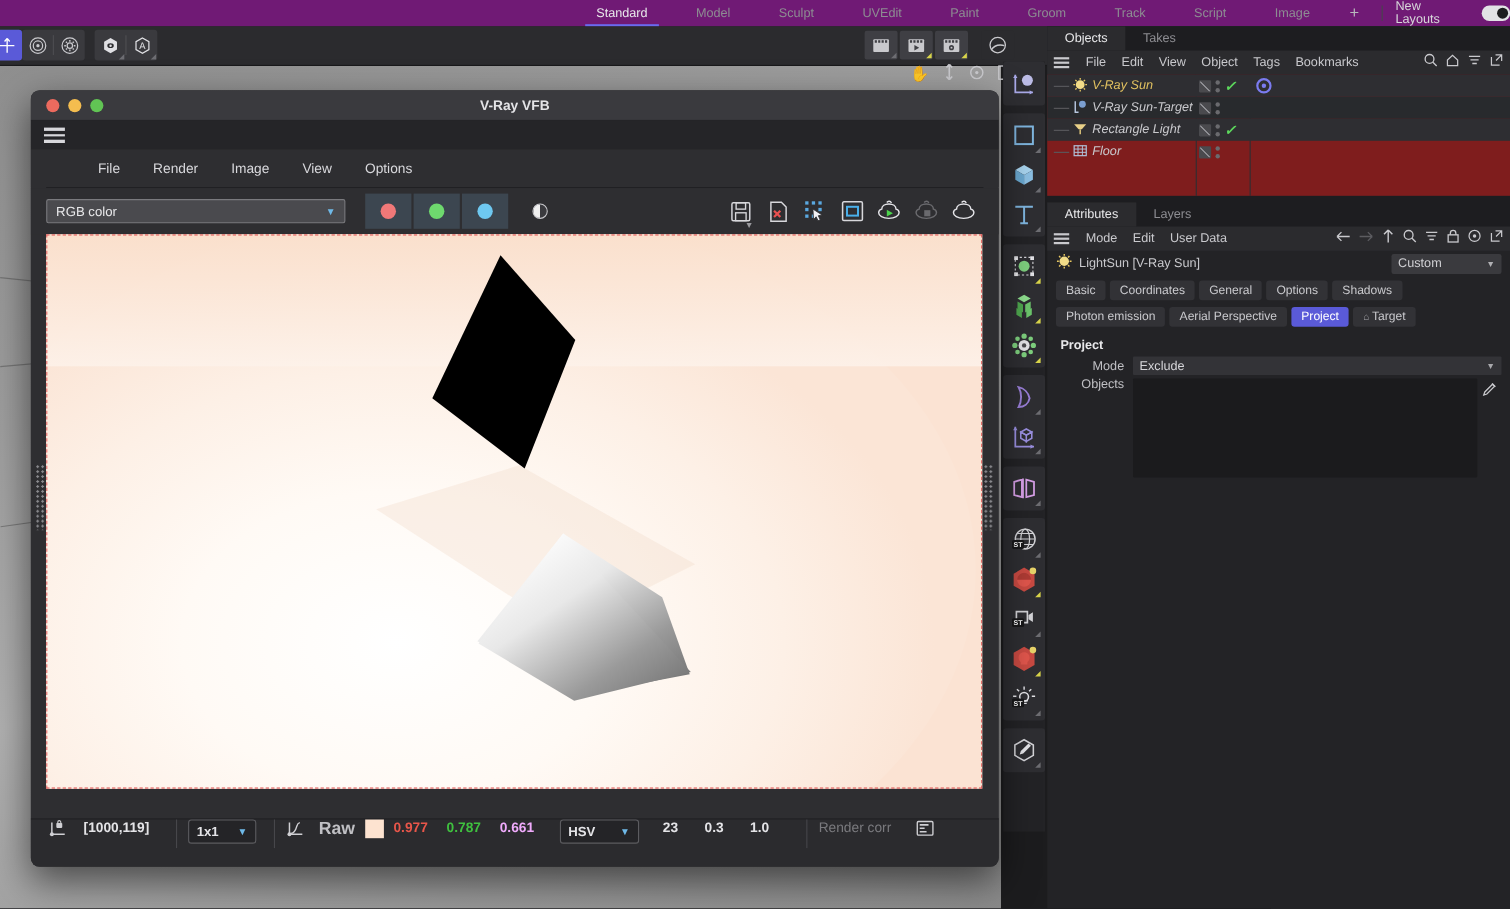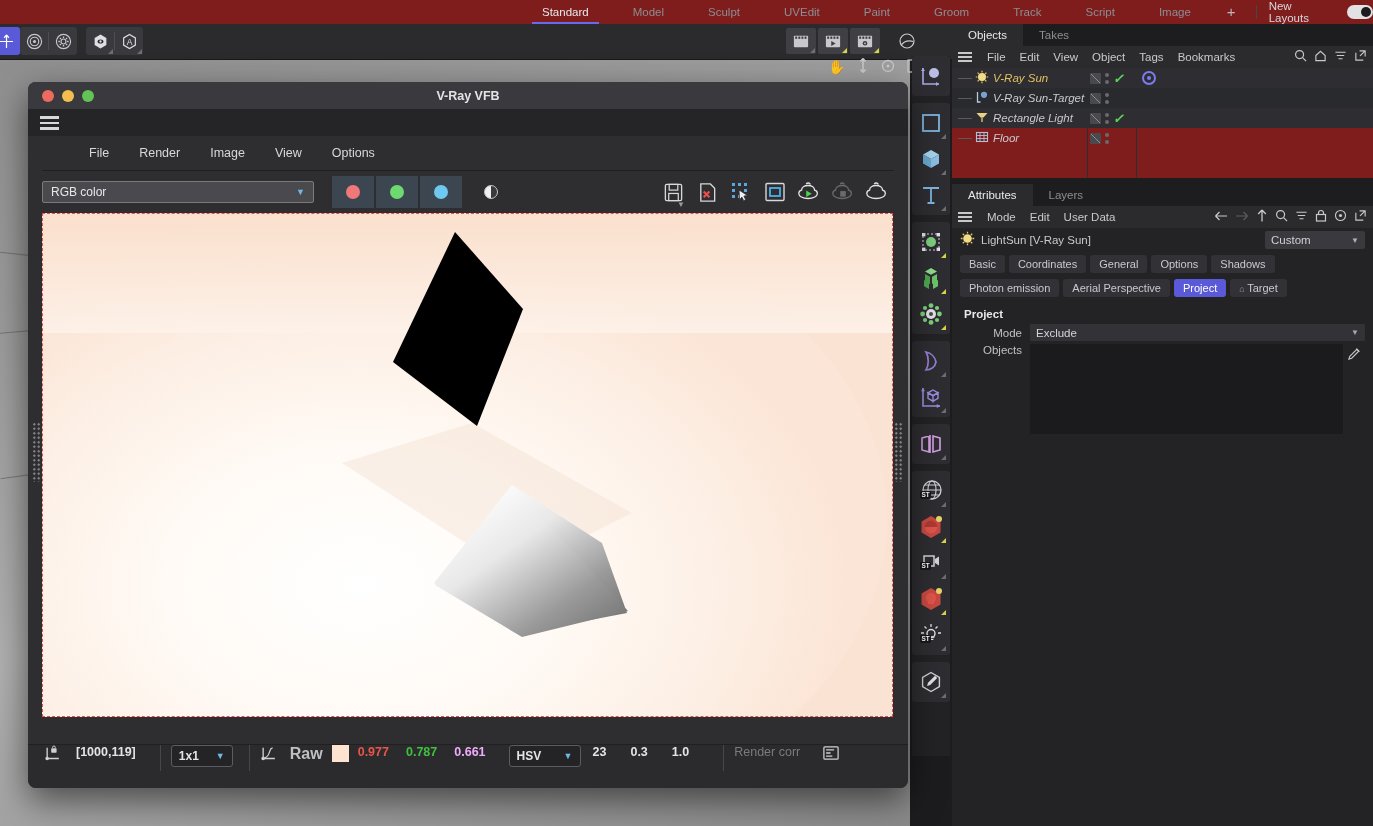--- a/index.html
+++ b/index.html
@@ -8,21 +8,21 @@
     overflow: hidden;
     background: #1c1c1e;
     font-family: "Liberation Sans", sans-serif;
     -webkit-font-smoothing: antialiased;
   }
   #root { position: relative; width: 1373px; height: 826px; }
 
   
   .c4d-top-bar {
     position: absolute; left: 0; top: 0; width: 1373px; height: 24px;
-    background: #7f1d1d;
+    background: #701a75;
   }
   .layout-tabs {
     position: absolute; left: 520px; top: 0; height: 24px;
     display: flex; align-items: center; gap: 0px;
   }
   .layout-tab {
     font-size: 11.5px; color: #8d8d92; padding: 0 22px; line-height: 24px;
     position: relative; white-space: nowrap;
   }
   .layout-tab.active { color: #e8e8ea; }
@@ -949,21 +949,21 @@
       </span>
       <span class="raw-lbl" style="margin-left:12px">Raw</span>
       <span class="raw-sw"></span>
       <span class="val r">0.977</span>
       <span class="val g">0.787</span>
       <span class="val b">0.661</span>
       <span class="mini-select" style="margin-left:6px;min-width:72px">
         <span>HSV</span>
         <span class="car">▼</span>
       </span>
-      <span class="hsvval" style="margin-left:12px">23</span>
+      <span class="hsvval" style="margin-left:22px">23</span>
       <span class="hsvval">0.3</span>
       <span class="hsvval">1.0</span>
       <span class="st-sep"></span>
       <span class="rc-txt">Render corr</span>
       <span style="margin-left:22px">
         <svg width="18" height="16" viewBox="0 0 20 18">
             <rect x="2" y="2" width="16" height="14" rx="1.2" stroke="#d0d0d4" stroke-width="1.4" fill="none"></rect>
             <path d="M4.5 5.5h9M4.5 9h5M4.5 12.5h7" stroke="#d0d0d4" stroke-width="1.6"></path>
           </svg>
       </span>

